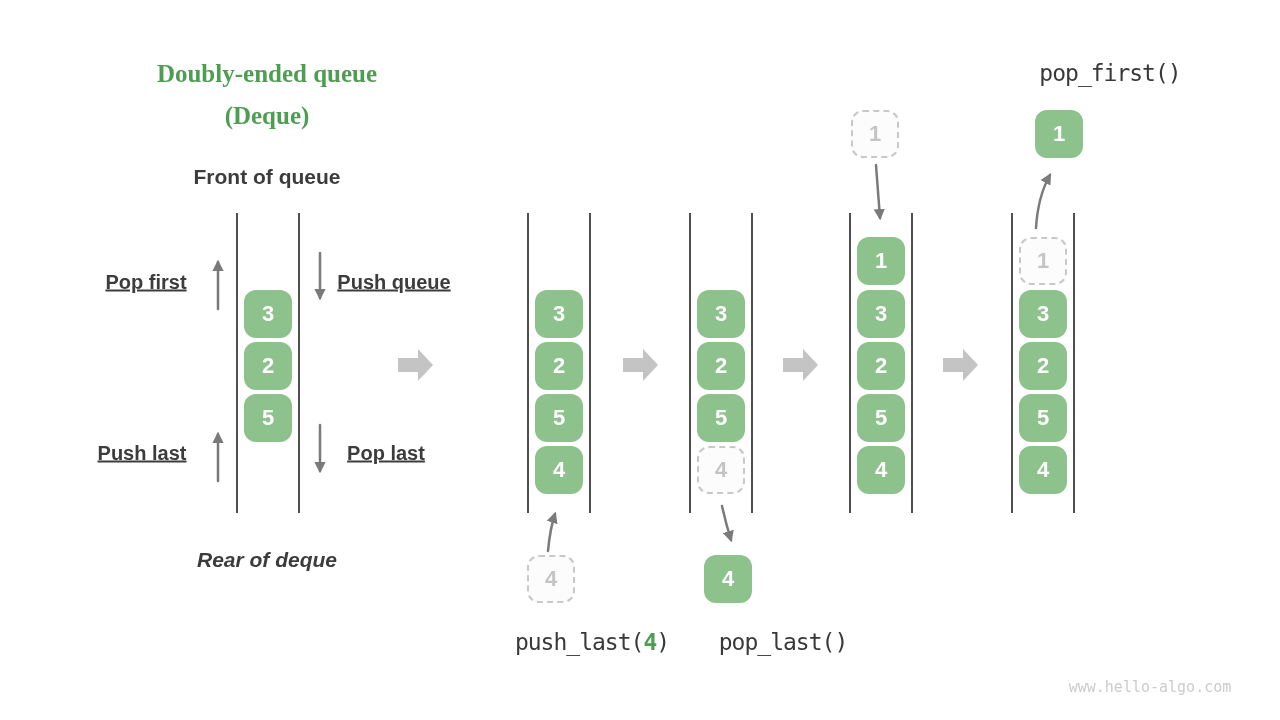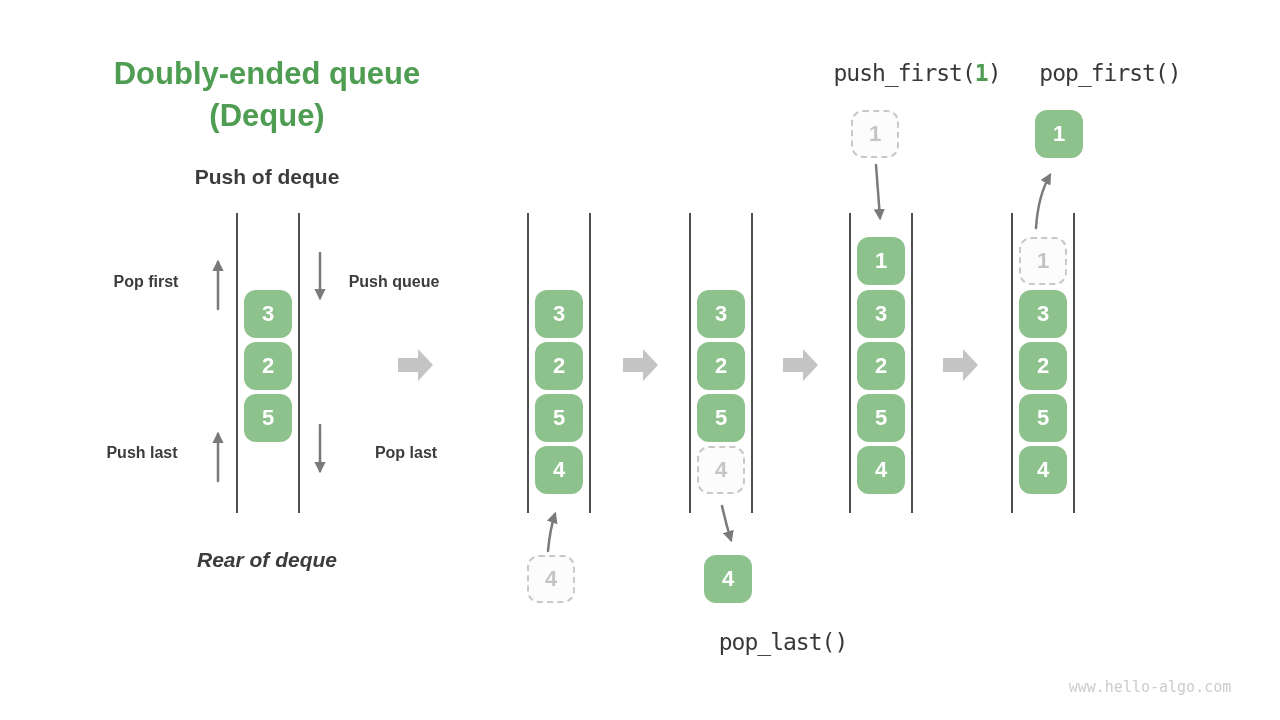--- a/index.html
+++ b/index.html
@@ -13,23 +13,23 @@
     --small-arrow:#7a7a7a;
     --big-arrow:#c4c4c4;
     --label-dark:#3c3c3c;
     --code-text:#383838;
     --watermark:#cccccc;
   }
   html,body{margin:0;padding:0;background:#ffffff;}
   body{font-family:"Liberation Sans",sans-serif;}
   .canvas{position:relative;width:1280px;height:720px;background:#ffffff;overflow:hidden;}
   .abs{position:absolute;transform:translate(-50%,-50%);white-space:nowrap;}
-  .title-line{color:var(--accent);font-weight:bold;font-size:31px;}
+  .title-line{color:var(--accent);font-weight:bold;font-size:25px;font-family:Liberation Serif, serif;}
   .dir-label{color:var(--label-dark);font-weight:bold;font-size:21px;}
-  .op-label{color:var(--label-dark);font-weight:bold;font-size:16px;}
+  .op-label{color:var(--label-dark);font-weight:bold;font-size:20px;text-decoration:underline;}
   .code-label{font-family:"DejaVu Sans Mono",monospace;font-size:23px;color:var(--code-text);letter-spacing:-1px;}
   .code-label .arg{color:var(--accent);font-weight:bold;}
   .watermark{font-family:"DejaVu Sans Mono",monospace;font-size:15px;color:var(--watermark);letter-spacing:0px;}
   .qline{position:absolute;width:2px;top:213px;height:300px;background:var(--line);}
   .cell{
     position:absolute;width:48px;height:48px;box-sizing:border-box;border-radius:12px;
     display:flex;align-items:center;justify-content:center;
     font-weight:bold;font-size:22px;
   }
   .cell.solid{background:var(--cell-green);color:var(--cell-text);}
@@ -64,27 +64,27 @@
       <path d="M398,358 h20 v-9 l15,16 l-15,16 v-9 h-20 z"></path>
       <path d="M398,358 h20 v-9 l15,16 l-15,16 v-9 h-20 z" transform="translate(225,0)"></path>
       <path d="M398,358 h20 v-9 l15,16 l-15,16 v-9 h-20 z" transform="translate(385,0)"></path>
       <path d="M398,358 h20 v-9 l15,16 l-15,16 v-9 h-20 z" transform="translate(545,0)"></path>
     </g>
   </svg>
 
   <div class="abs title-line" style="left:267px;top:74px;">Doubly-ended queue</div>
   <div class="abs title-line" style="left:267px;top:116px;text-align:right;">(Deque)</div>
 
-  <div class="abs dir-label" style="left:267px;top:177px;">Push of deque</div>
+  <div class="abs dir-label" style="left:267px;top:177px;">Front of queue</div>
   <div class="abs dir-label" style="left:267px;top:560px;font-style:italic;">Rear of deque</div>
 
   <div class="abs op-label" style="left:146px;top:282px;">Pop first</div>
   <div class="abs op-label" style="left:394px;top:282px;">Push queue</div>
   <div class="abs op-label" style="left:142px;top:453px;text-align:right;">Push last</div>
-  <div class="abs op-label" style="left:386px;top:453px;margin-left:20px;">Pop last</div>
+  <div class="abs op-label" style="left:386px;top:453px;">Pop last</div>
 
   <div>
     <div class="qline" style="left:236px;"></div>
     <div class="qline" style="left:298px;"></div>
     <div class="cell solid" style="left:244px;top:290px;">3</div>
     <div class="cell solid" style="left:244px;top:342px;">2</div>
     <div class="cell solid" style="left:244px;top:394px;">5</div>
   </div>
 
   <div>
@@ -122,19 +122,19 @@
     <div class="qline" style="left:1011px;"></div>
     <div class="qline" style="left:1073px;"></div>
     <div class="cell dashed" style="left:1019px;top:237px;">1</div>
     <div class="cell solid" style="left:1019px;top:290px;">3</div>
     <div class="cell solid" style="left:1019px;top:342px;">2</div>
     <div class="cell solid" style="left:1019px;top:394px;">5</div>
     <div class="cell solid" style="left:1019px;top:446px;">4</div>
   </div>
   <div class="cell solid" style="left:1035px;top:110px;">1</div>
 
-  <div class="abs code-label" style="left:917px;top:73px;"><span>push_first(</span><span class="arg">1</span><span>)</span></div>
   <div class="abs code-label" style="left:1110px;top:73px;">pop_first()</div>
+  <div class="abs code-label" style="left:592px;top:642px;"><span>push_last(</span><span class="arg">4</span><span>)</span></div>
   <div class="abs code-label" style="left:783px;top:642px;">pop_last()</div>
 
   <div class="abs watermark" style="left:1150px;top:687px;">www.hello-algo.com</div>
 
 </div>
 
 </body></html>

